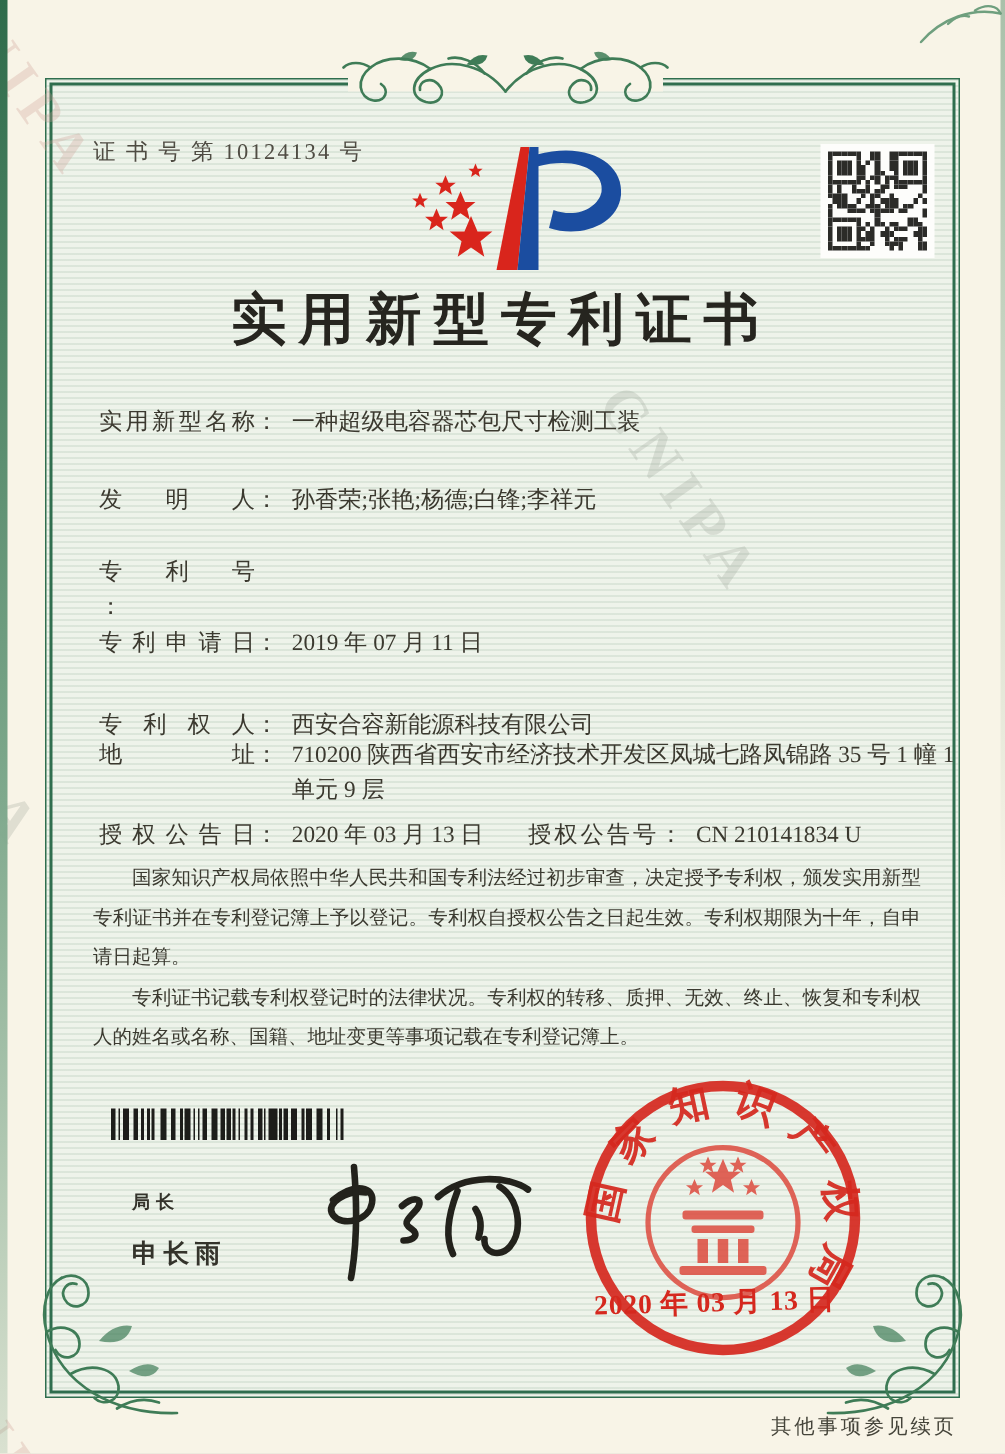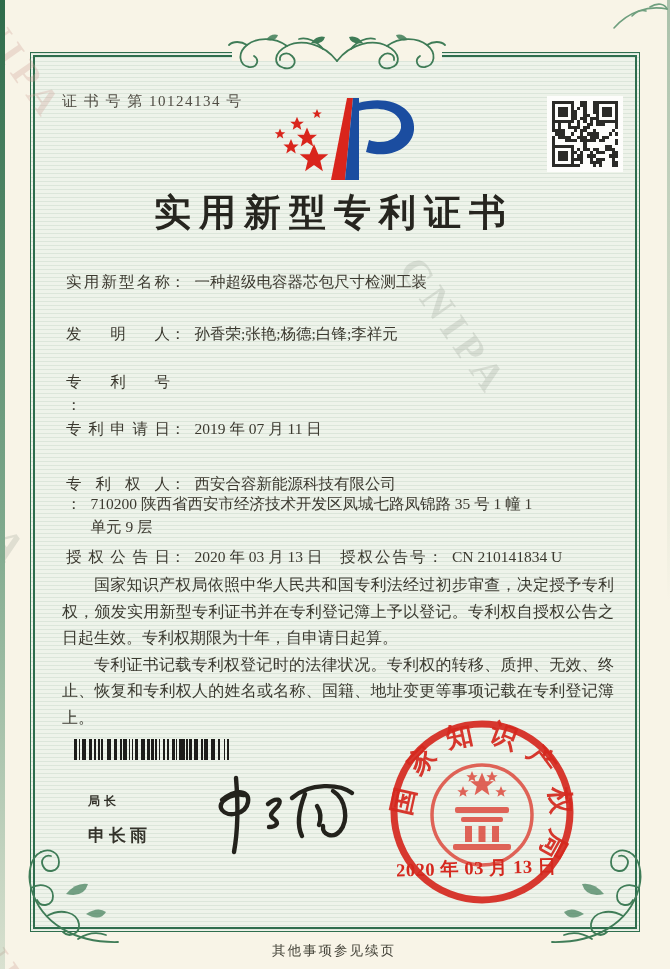--- a/index.html
+++ b/index.html
@@ -41,40 +41,40 @@
   .title{position:absolute;left:30px;top:188px;width:608px;z-index:3;
     text-align:center;font-size:37px;font-weight:700;letter-spacing:8px;color:#26251f;}
 
   .field-row{position:absolute;left:66px;z-index:3;display:flex;font-size:15.5px;line-height:23px;color:#3b392f;}
   .f-label{width:104px;text-align:justify;text-align-last:justify;flex:none;}
   .f-label-compact{flex:none;letter-spacing:2px;}
   .f-colon{flex:none;}
   .f-value{margin-left:9px;max-width:452px;}
 
   .paras{position:absolute;left:62px;top:572px;width:552px;z-index:3;
-    font-size:16px;line-height:26.5px;text-align:justify;color:#3b3a30;}
+    font-size:13px;line-height:26.5px;text-align:justify;color:#3b3a30;}
   .paras p{margin:0;text-indent:2em;}
 
   .barcode{position:absolute;left:74px;top:739px;width:190px;height:21px;z-index:3;
     display:flex;align-items:stretch;}
   .barcode span{background:#1d1d1a;flex:none;}
 
   .signer-title{position:absolute;left:88px;top:793px;z-index:3;font-size:12px;font-weight:700;letter-spacing:4px;color:#34332b;}
   .signer-name{position:absolute;left:88px;top:824px;z-index:3;font-size:17px;font-weight:700;letter-spacing:4px;color:#34332b;}
   .signature{position:absolute;left:192px;top:768px;z-index:3;}
 
   .seal{position:absolute;left:386px;top:716px;z-index:3;}
   .seal-date{position:absolute;left:396px;top:855px;width:184px;z-index:4;
     color:#d5281e;font-size:18.5px;font-weight:700;letter-spacing:.5px;
     transform:rotate(-1.5deg);white-space:nowrap;}
 
   .footer-page{position:absolute;left:30px;top:902px;width:608px;z-index:3;
     text-align:center;font-size:13px;color:#3f3e35;letter-spacing:2px;}
   .cont-note{position:absolute;left:30px;top:942px;width:608px;z-index:3;
-    text-align:center;font-size:13.5px;color:#45443a;letter-spacing:2px;}
+    text-align:right;font-size:13.5px;color:#45443a;letter-spacing:2px;}
 </style>
 </head>
 <body>
 
 <div class="page">
 
   <svg width="0" height="0" style="position:absolute" aria-hidden="true">
     <defs>
       <path id="st5" d="M0,-10 L2.9,-3.1 L9.5,-3.1 L4.2,1.2 L5.9,8.1 L0,4 L-5.9,8.1 L-4.2,1.2 L-9.5,-3.1 L-2.9,-3.1 Z"></path>
     </defs>
@@ -614,29 +614,30 @@
     <span class="f-label">专利申请日</span>
       <span class="f-colon">：</span>
     <span class="f-value">2019 年 07 月 11 日</span>
   </div>
   <div class="field-row" style="top:472px;">
     <span class="f-label">专利权人</span>
       <span class="f-colon">：</span>
     <span class="f-value">西安合容新能源科技有限公司</span>
   </div>
   <div class="field-row" style="top:492px;">
+    <span class="f-label">地址</span>
       <span class="f-colon">：</span>
     <span class="f-value">710200 陕西省西安市经济技术开发区凤城七路凤锦路 35 号 1 幢 1 单元 9 层</span>
   </div>
   <div class="field-row" style="top:545px;">
     <span class="f-label">授权公告日</span>
       <span class="f-colon">：</span>
     <span class="f-value">2020 年 03 月 13 日</span>
   </div>
-  <div class="field-row" style="top:545px;left:340px;">
+  <div class="field-row" style="top:545px;left:352px;">
     <span class="f-label-compact">授权公告号</span>
       <span class="f-colon">：</span>
     <span class="f-value">CN 210141834 U</span>
   </div>
 
   <div class="paras">
     <p>国家知识产权局依照中华人民共和国专利法经过初步审查，决定授予专利权，颁发实用新型专利证书并在专利登记簿上予以登记。专利权自授权公告之日起生效。专利权期限为十年，自申请日起算。</p>
     <p>专利证书记载专利权登记时的法律状况。专利权的转移、质押、无效、终止、恢复和专利权人的姓名或名称、国籍、地址变更等事项记载在专利登记簿上。</p>
   </div>
 

